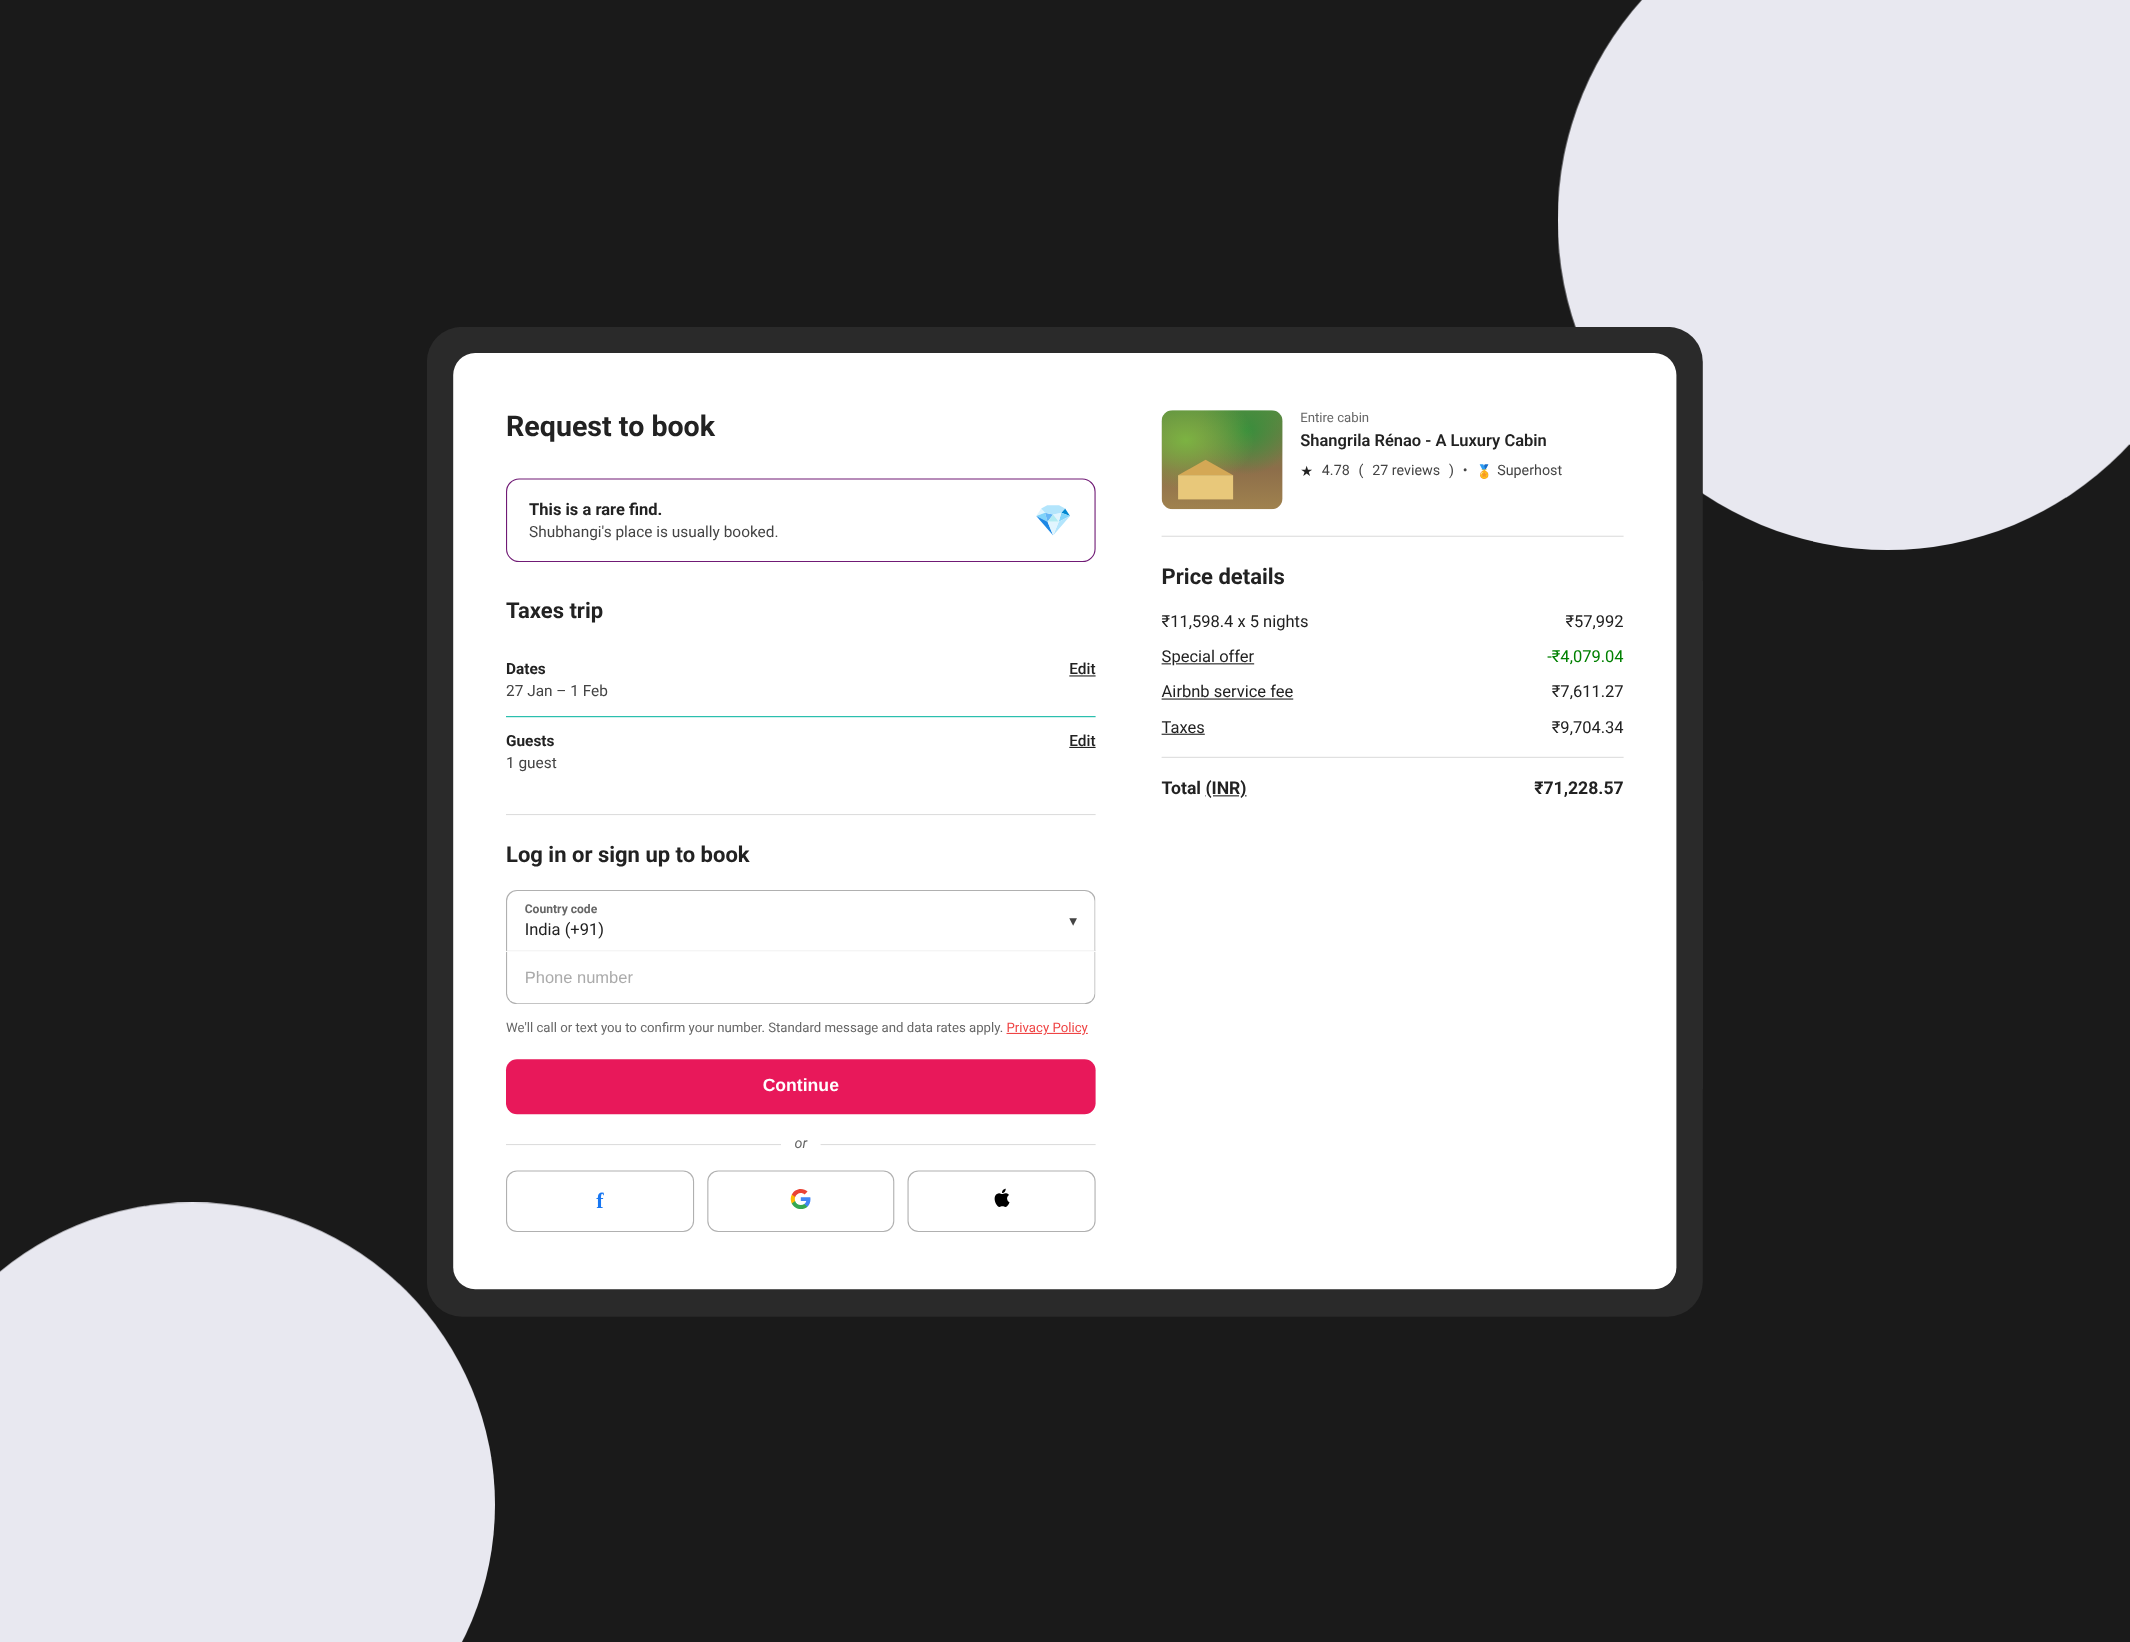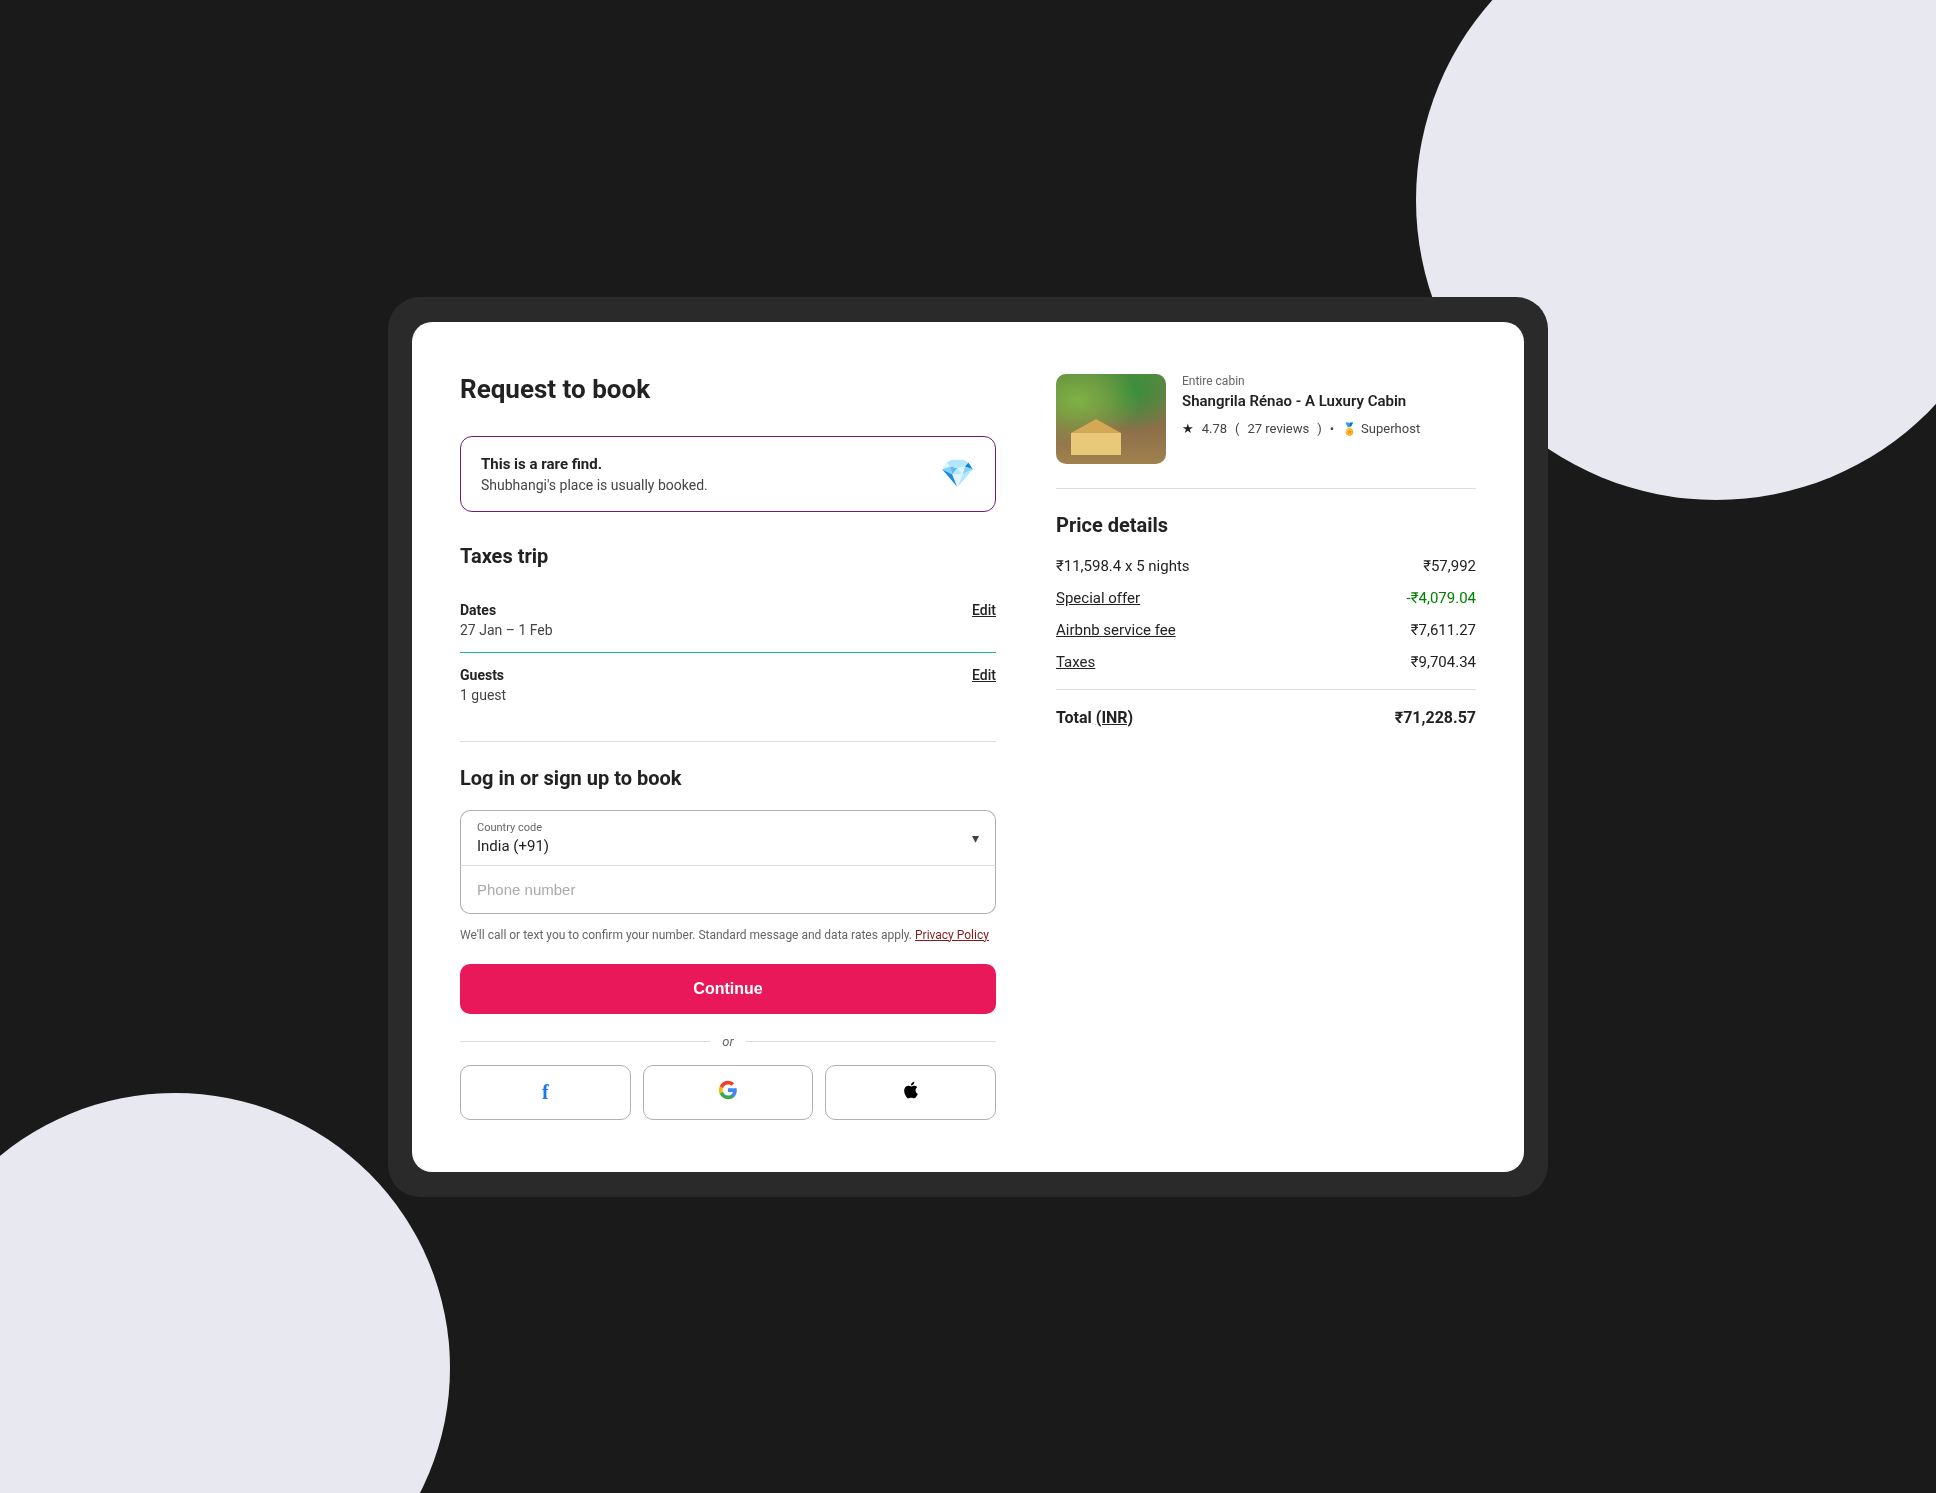--- a/index.html
+++ b/index.html
@@ -154,20 +154,21 @@
       justify-content: space-between;
       cursor: pointer;
       background: #fff;
       border-bottom: 1px solid #ddd;
     }
     .country-code-label {
       font-size: 11px;
       color: #666;
       display: block;
       margin-bottom: 2px;
+      font-weight: bold;
     }
     .country-code-value {
       font-size: 15px;
       color: #222;
     }
     .chevron-down {
       font-size: 14px;
       color: #444;
     }
 
@@ -191,21 +192,21 @@
       color: #aaa;
     }
 
     .privacy-note {
       font-size: 12px;
       color: #666;
       margin-bottom: 20px;
       line-height: 1.5;
     }
     .privacy-note a {
-      color: #7f1d1d;
+      color: #ef4444;
       text-decoration: underline;
       margin-top: 24px;
     }
 
     .continue-btn {
       width: 100%;
       padding: 16px;
       background: #e8185a;
       color: #fff;
       border: none;

